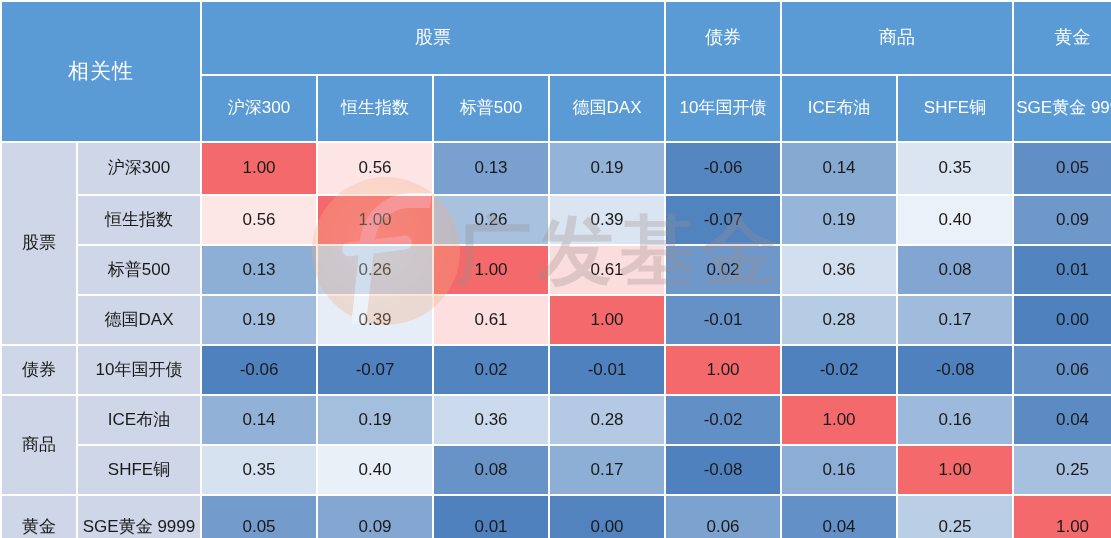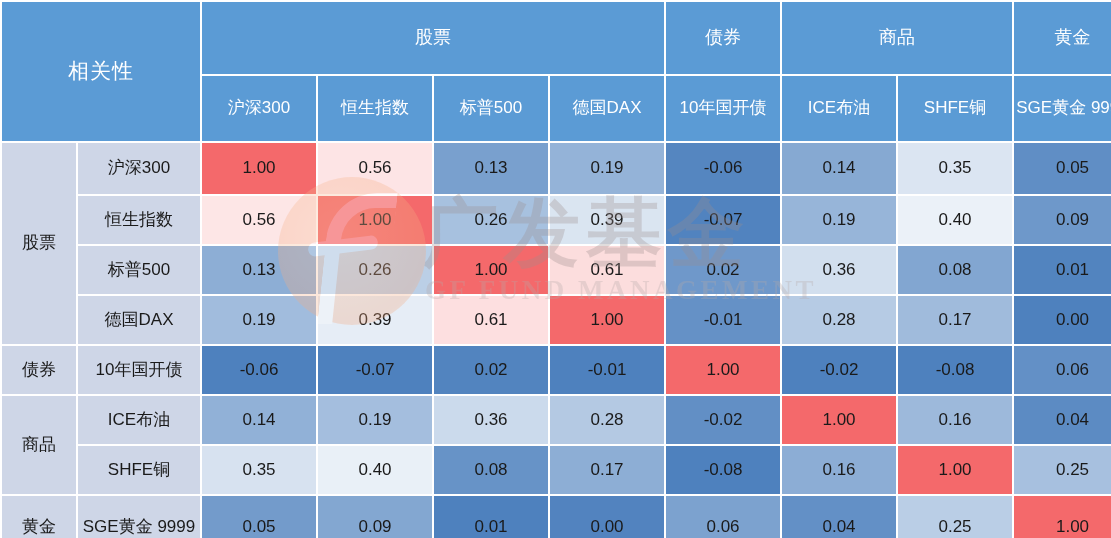--- a/index.html
+++ b/index.html
@@ -253,18 +253,17 @@
           <td class="cell" style="background: rgb(244, 105, 107);">1.00</td>
         </tr>
       </tbody>
   </table>
 
   <div id="watermark">
     <div id="wm-inner">
       <div id="wm-logo"></div>
       <div id="wm-text">
         <div id="wm-cn">广发基金</div>
-        <div id="wm-en">GF FUND MANAGEMENT</div>
       </div>
     </div>
   </div>
 
 </div>
 
 </body></html>

